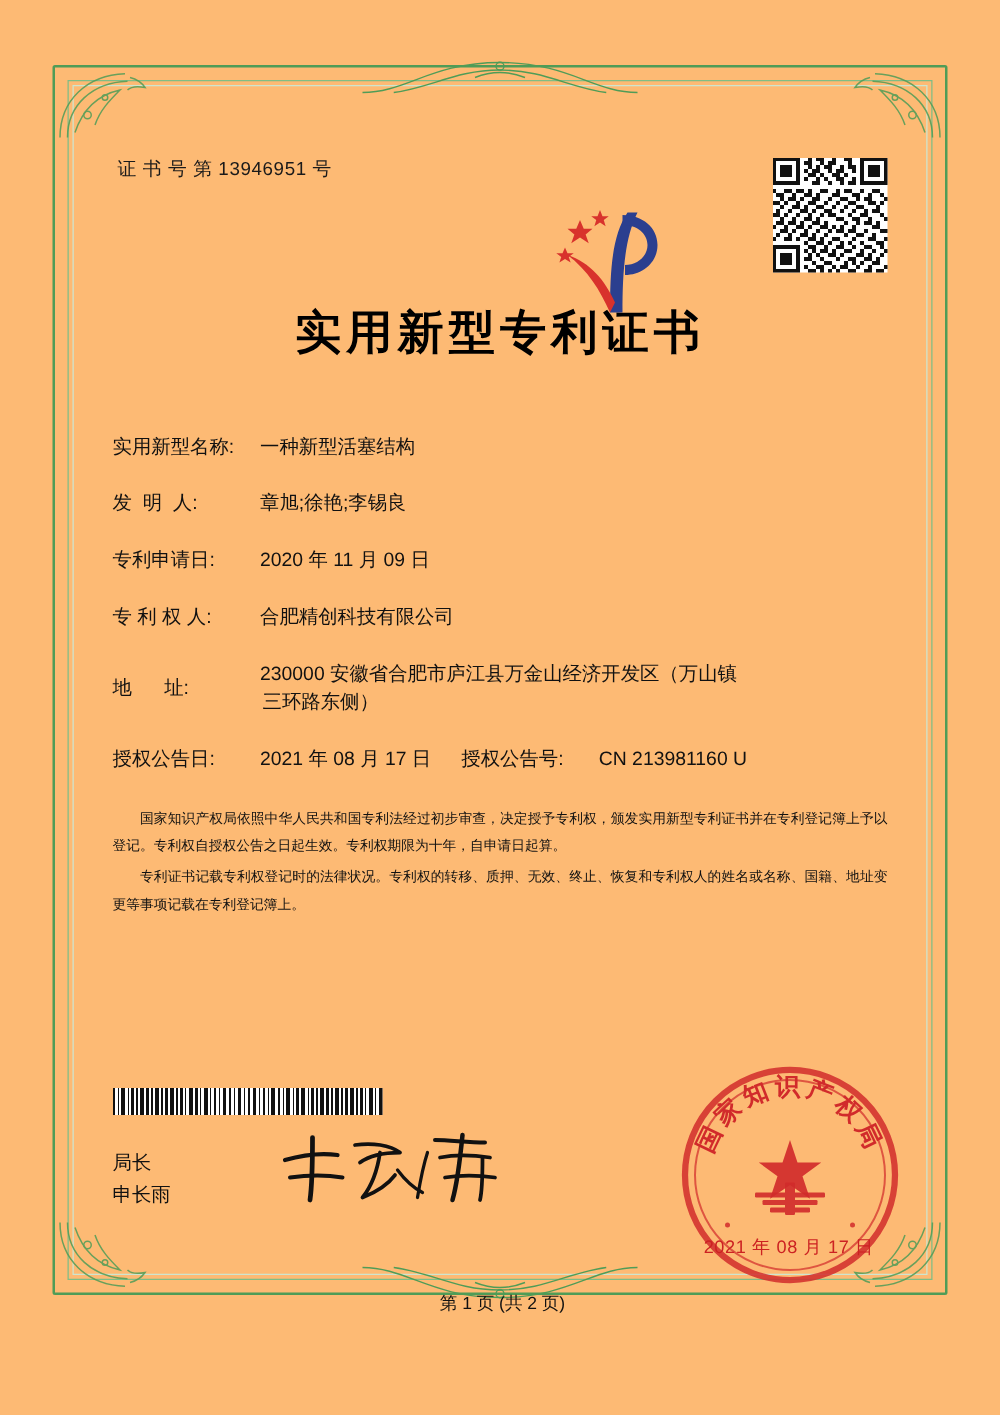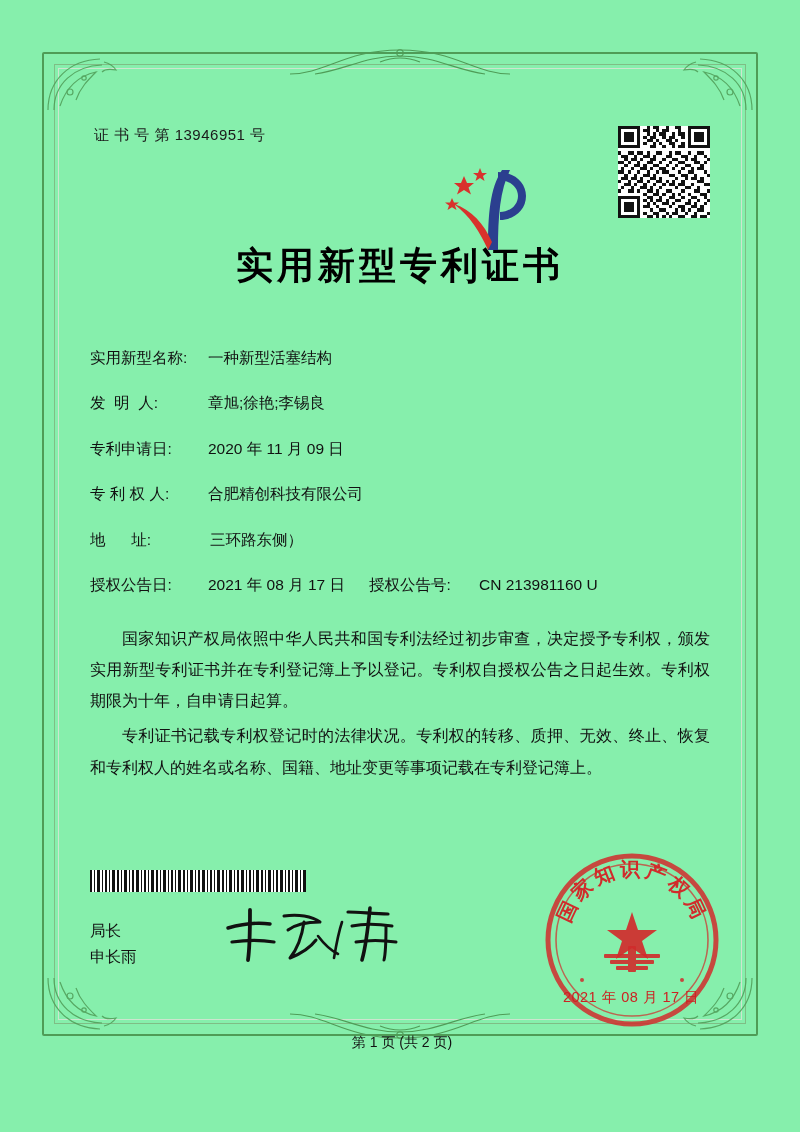--- a/index.html
+++ b/index.html
@@ -13,21 +13,21 @@
     position: relative;
     font-family: "Liberation Serif", serif;
     color: #111;
     overflow: hidden;
   }
 
   
   .page {
     position: absolute;
     inset: 0;
-    background: #86efac;
+    background: #fdba74;
   }
   .border-outer {
     position: absolute;
     left: 42px;
     top: 52px;
     right: 42px;
     bottom: 96px;
     border: 2px solid #4f9c57;
     border-radius: 2px;
   }
@@ -163,21 +163,21 @@
   .inline-pair {
     display: flex;
     align-items: flex-start;
   }
   .inline-pair .field-label { width: 118px; flex: 0 0 118px; }
   .inline-pair.second .field-label { width: 110px; flex: 0 0 110px; margin-left: 24px; }
 
   
   .paras {
     margin-top: 26px;
-    font-size: 16px;
+    font-size: 11px;
     font-family: "Liberation Sans", sans-serif;
     line-height: 1.95;
     text-align: justify;
     color: #111;
   }
   .paras p {
     margin: 0 0 4px 0;
     text-indent: 2em;
   }
 
@@ -574,20 +574,21 @@
       </div>
 
       <div class="field-row">
         <div class="field-label">专 利 权 人:</div>
         <div class="field-value">合肥精创科技有限公司</div>
       </div>
 
       <div class="field-row">
         <div class="field-label">地      址:</div>
         <div class="field-value">
+          <span>230000 安徽省合肥市庐江县万金山经济开发区（万山镇</span>
           <span class="sub">三环路东侧）</span>
         </div>
       </div>
 
       <div class="row-inline">
         <div class="inline-pair">
           <div class="field-label">授权公告日:</div>
           <div class="field-value">2021 年 08 月 17 日</div>
         </div>
         <div class="inline-pair second">

